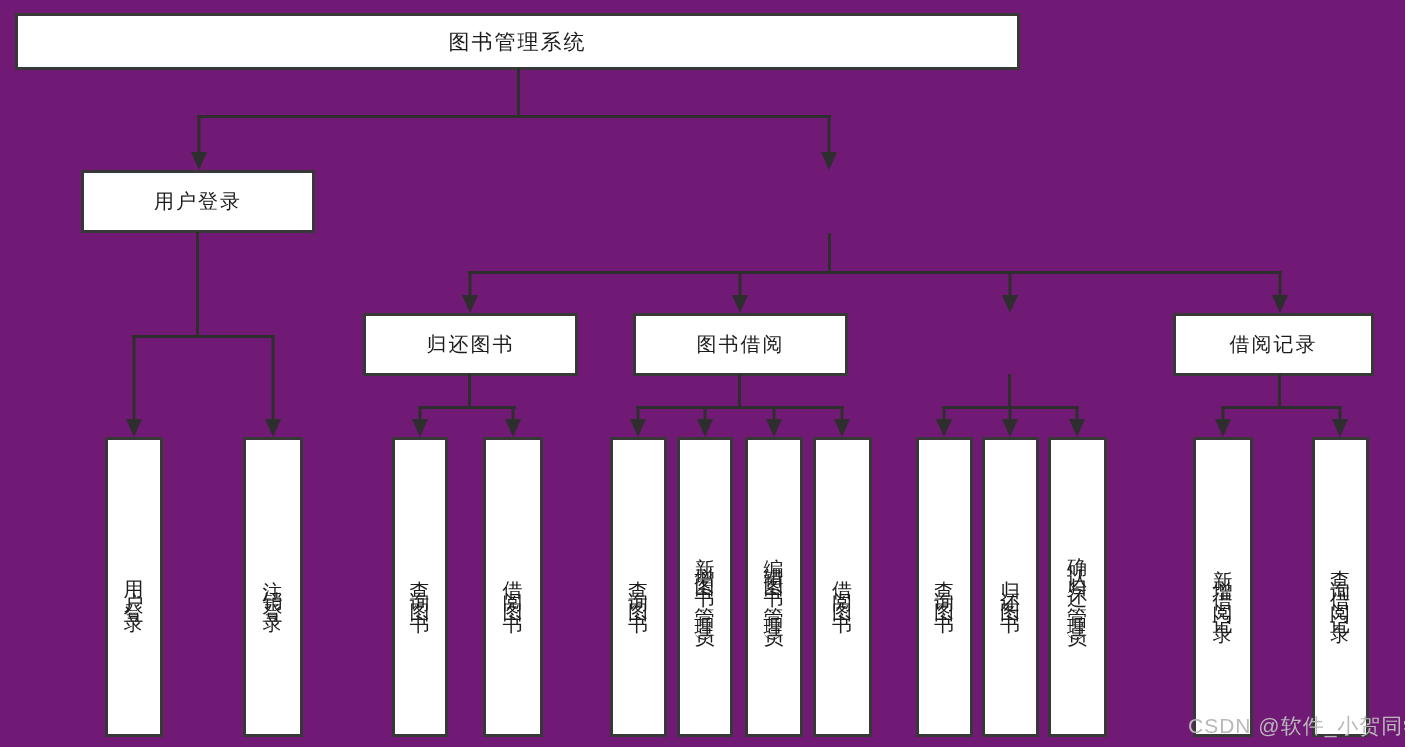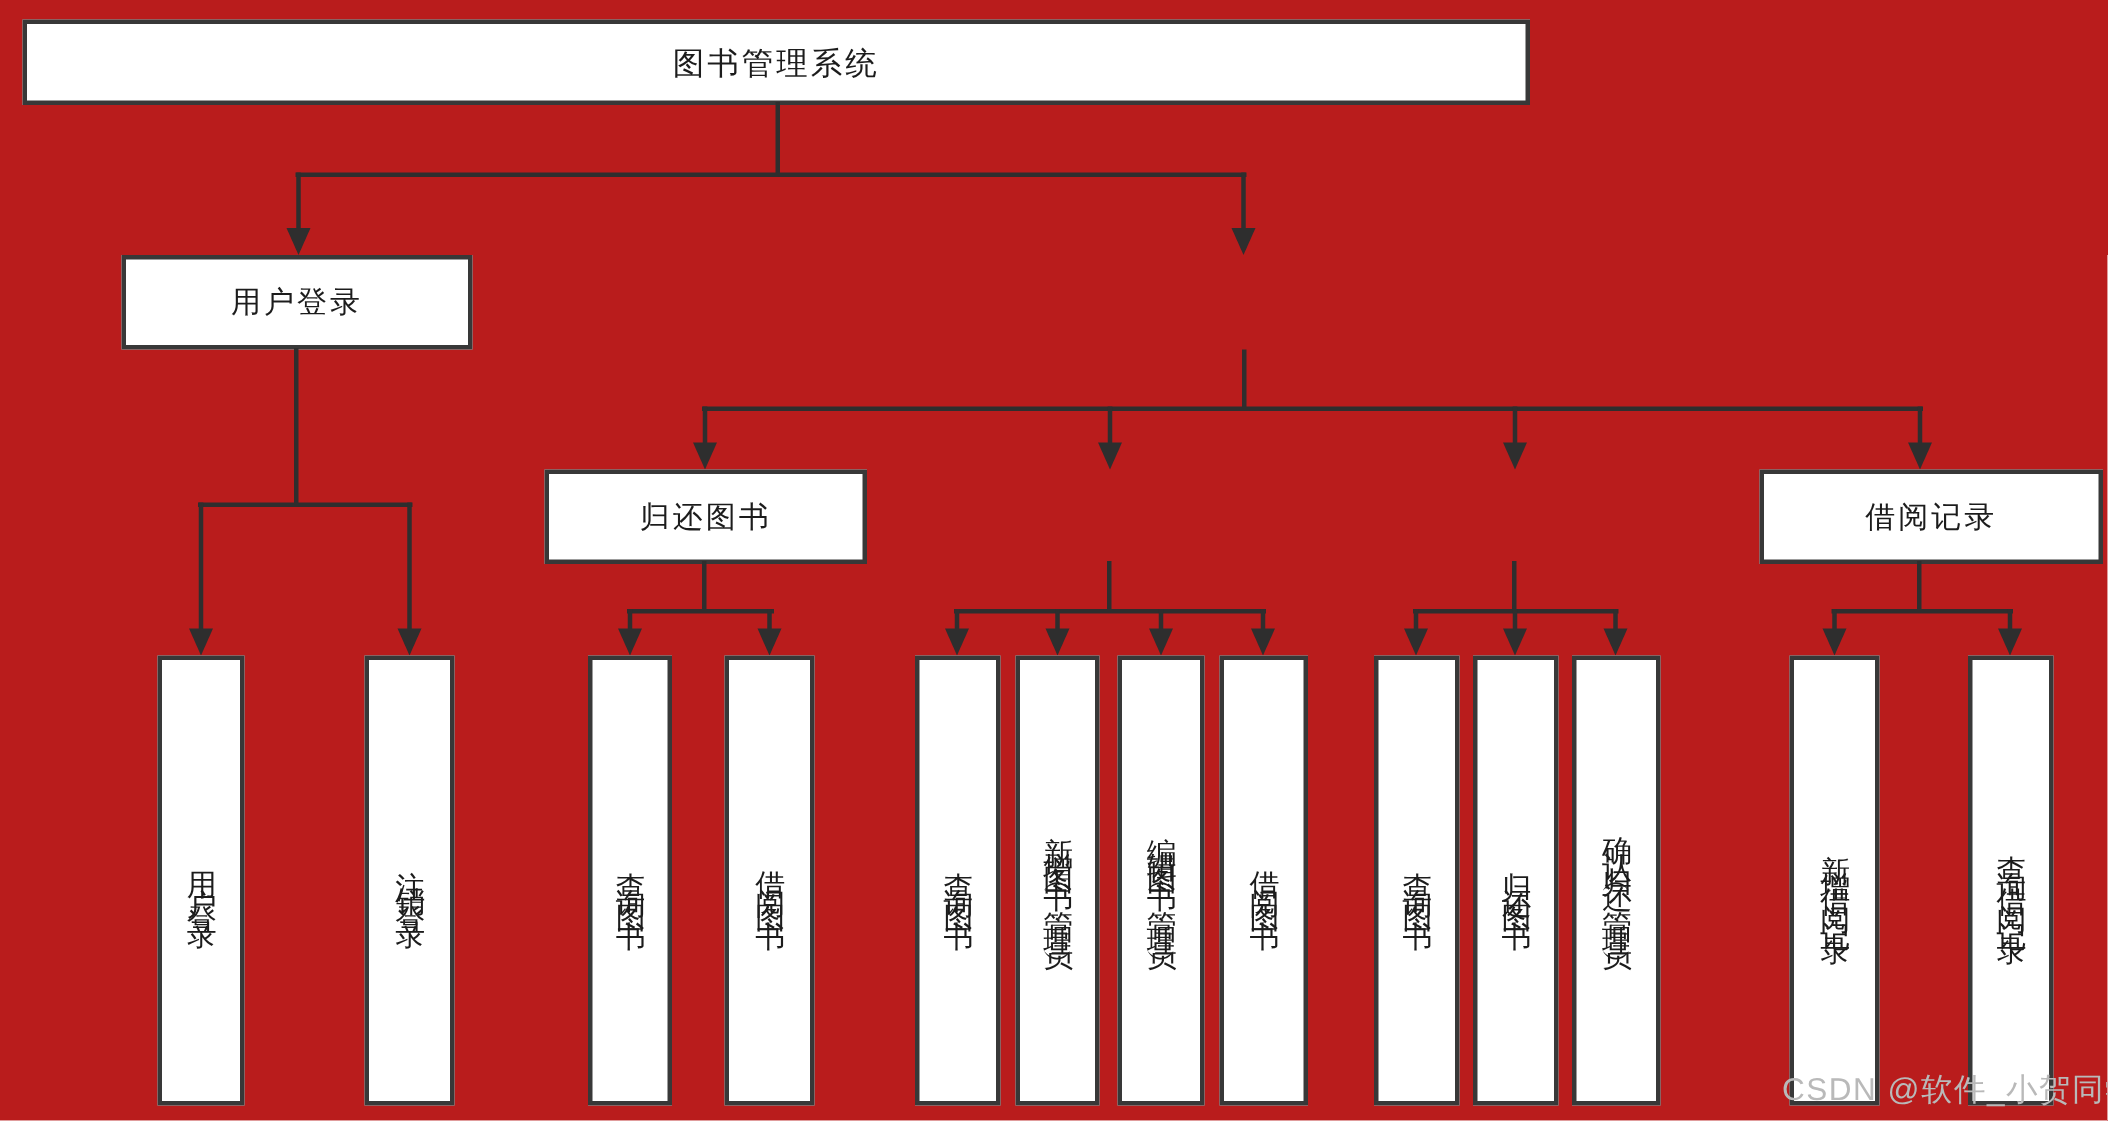--- a/index.html
+++ b/index.html
@@ -1,17 +1,17 @@
 <!DOCTYPE html>
 <html><head>
 <meta charset="utf-8">
 <style>
   html,body{margin:0;padding:0;background:#ffffff;}
   #stage{
-    position:relative;width:1405px;height:747px;background:#b91c1c;overflow:hidden;
+    position:relative;width:1405px;height:747px;background:#701a75;overflow:hidden;
     font-family:"Liberation Sans",sans-serif;color:#1e1e1e;
   }
   .box{
     position:absolute;box-sizing:border-box;background:#ffffff;
     border:3px solid #383838;display:flex;align-items:center;justify-content:center;
     font-size:20px;letter-spacing:2px;color:#1c1c1c;white-space:nowrap;
   }
   .root-box{font-size:21px;}
   .leaf{letter-spacing:0;}
   .leaf .vtext{
@@ -63,21 +63,24 @@
   <div class="vl" style="left:828px;top:233px;height:41px;"></div>
   <div class="hl" style="left:468px;top:271px;width:814px;"></div>
   <div class="arrow" style="left:462px;top:271px;height:42px;"></div>
   <div class="arrow" style="left:732px;top:271px;height:42px;"></div>
   <div class="arrow" style="left:1002px;top:271px;height:42px;"></div>
   <div class="arrow" style="left:1272px;top:271px;height:42px;"></div>
 
   <div class="box" style="left:363px;top:313px;width:215px;height:63px;">
     <span>归还图书</span>
   </div>
-  <div class="box" style="left:1173px;top:313px;width:229px;height:63px;justify-content:center;">
+  <div class="box" style="left:633px;top:313px;width:215px;height:63px;">
+    <span>图书借阅</span>
+  </div>
+  <div class="box" style="left:1173px;top:313px;width:201px;height:63px;justify-content:center;">
     <span>借阅记录</span>
   </div>
 
   <div class="vl" style="left:468px;top:374px;height:34px;"></div>
   <div class="vl" style="left:738px;top:374px;height:34px;"></div>
   <div class="vl" style="left:1008px;top:374px;height:34px;"></div>
   <div class="vl" style="left:1278px;top:374px;height:34px;"></div>
 
   <div class="hl" style="left:418px;top:406px;width:98px;"></div>
   <div class="hl" style="left:636px;top:406px;width:208px;"></div>

